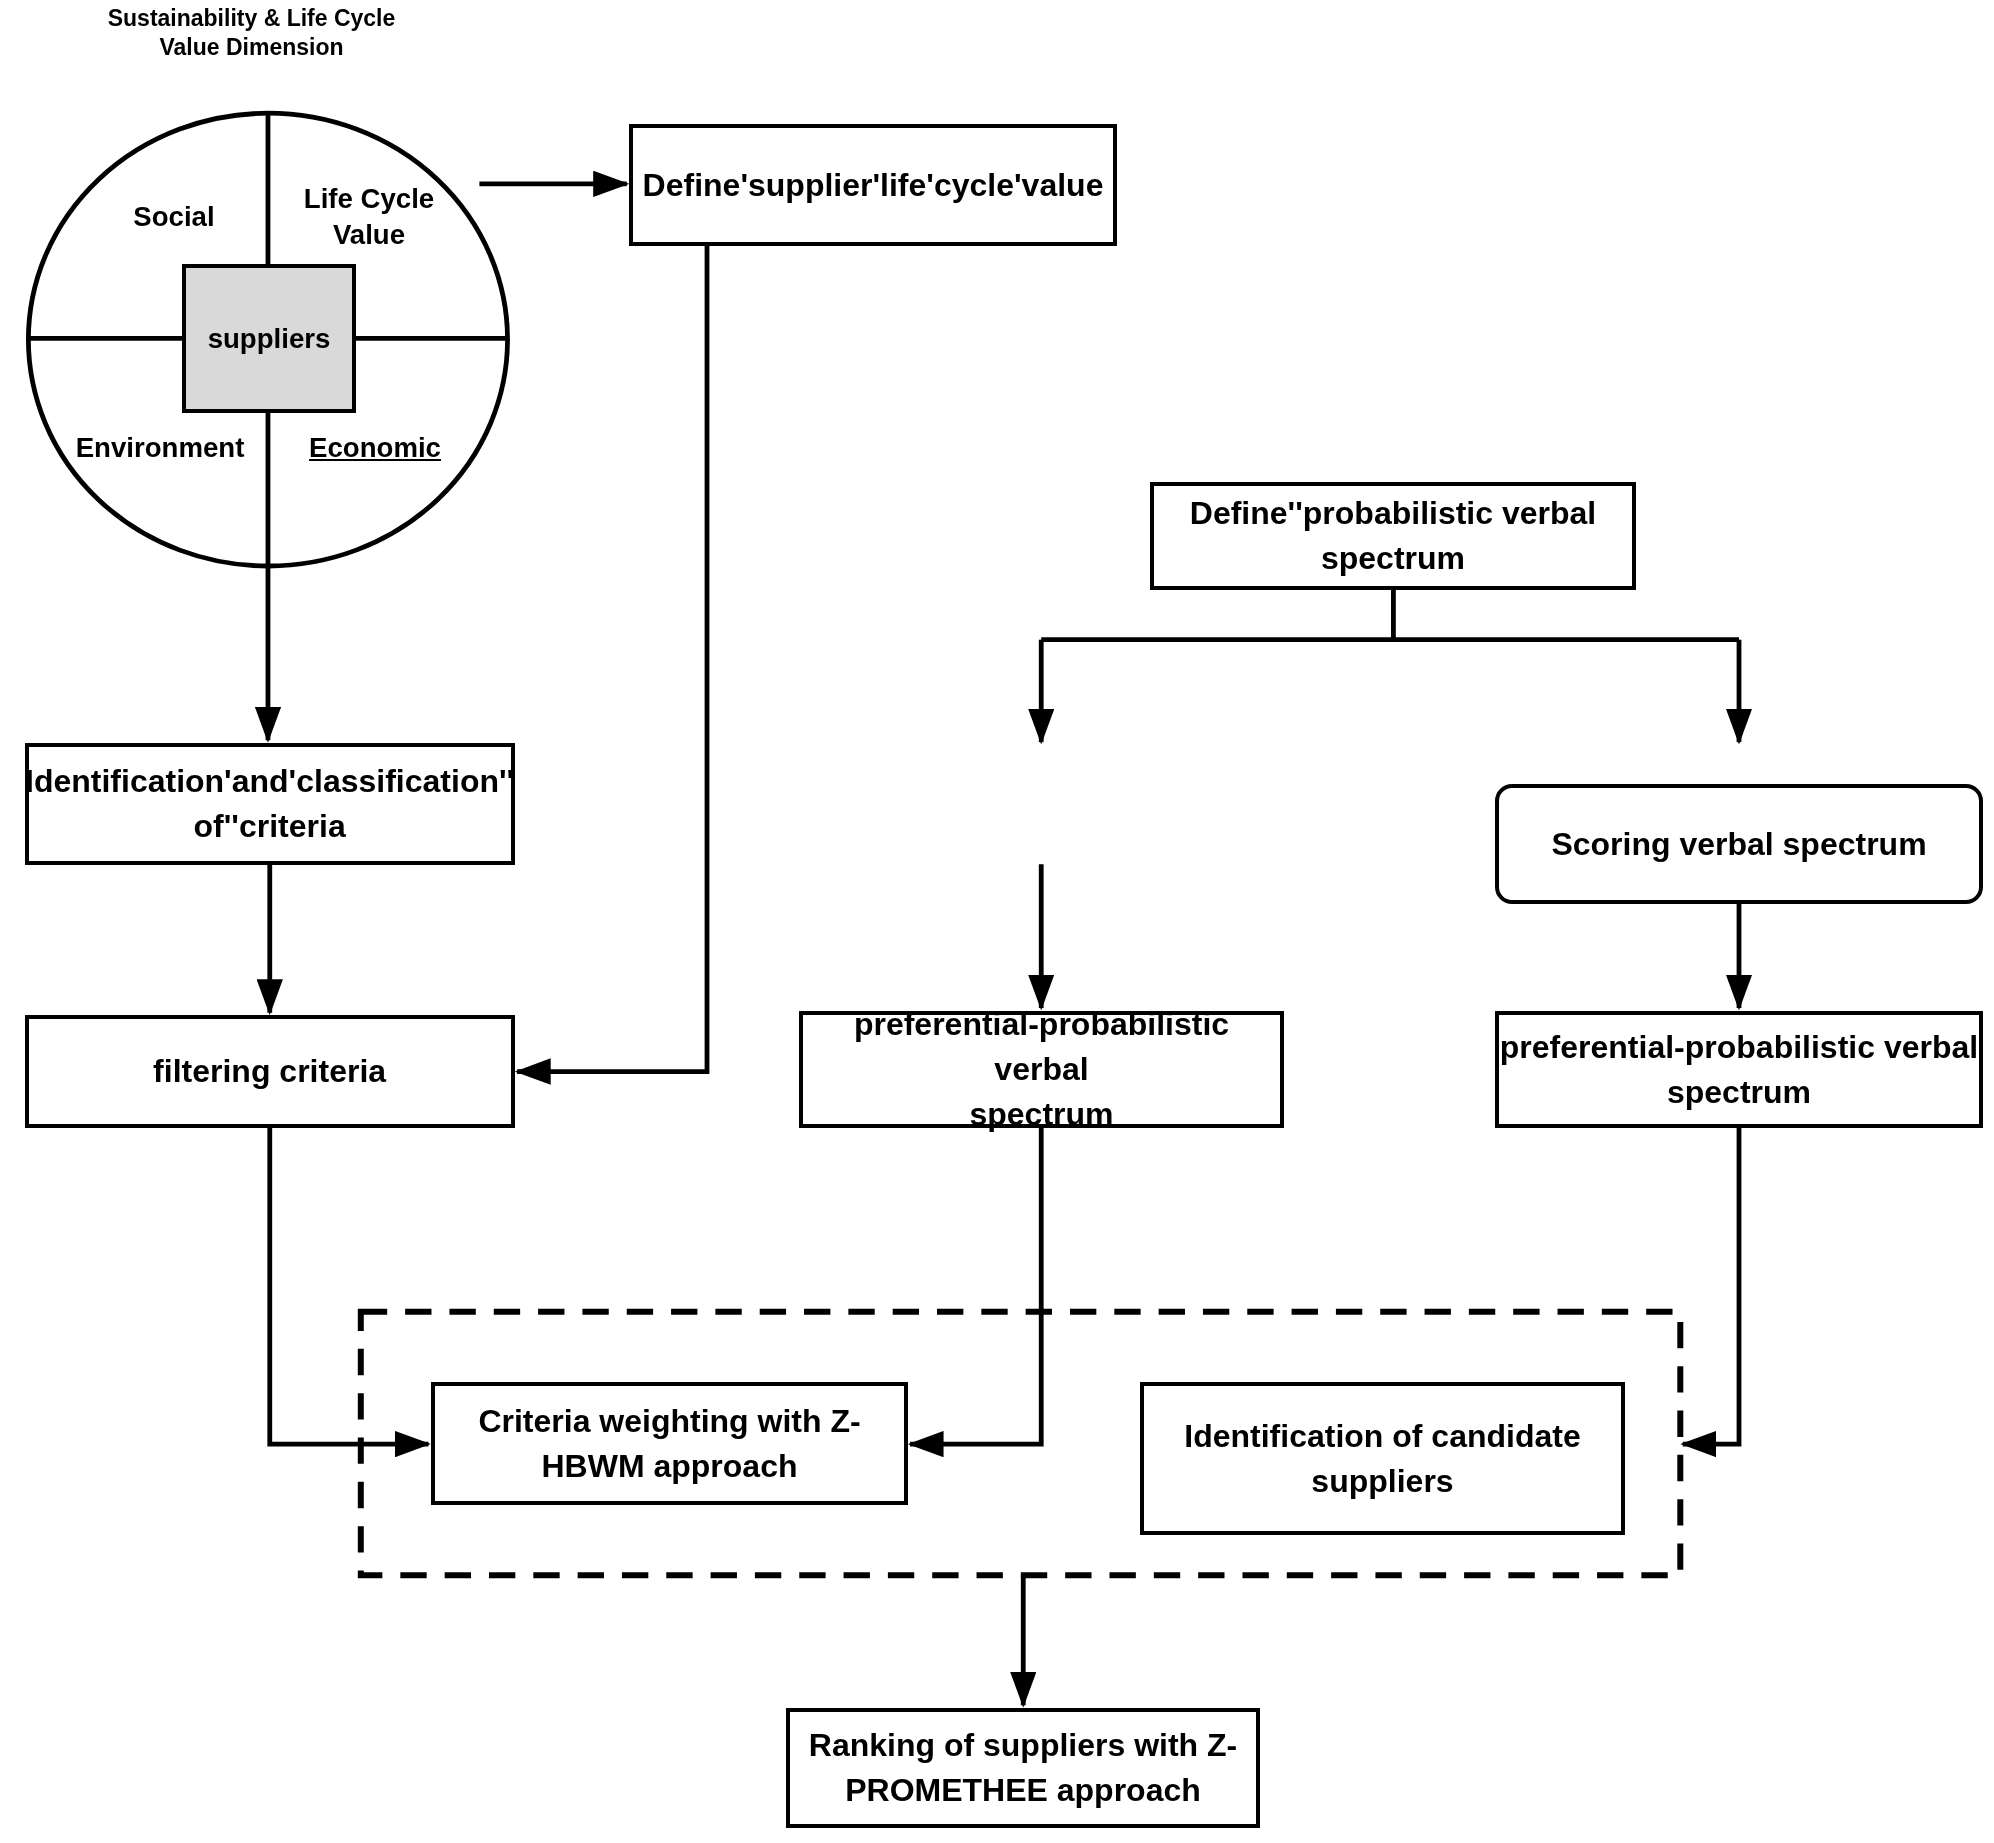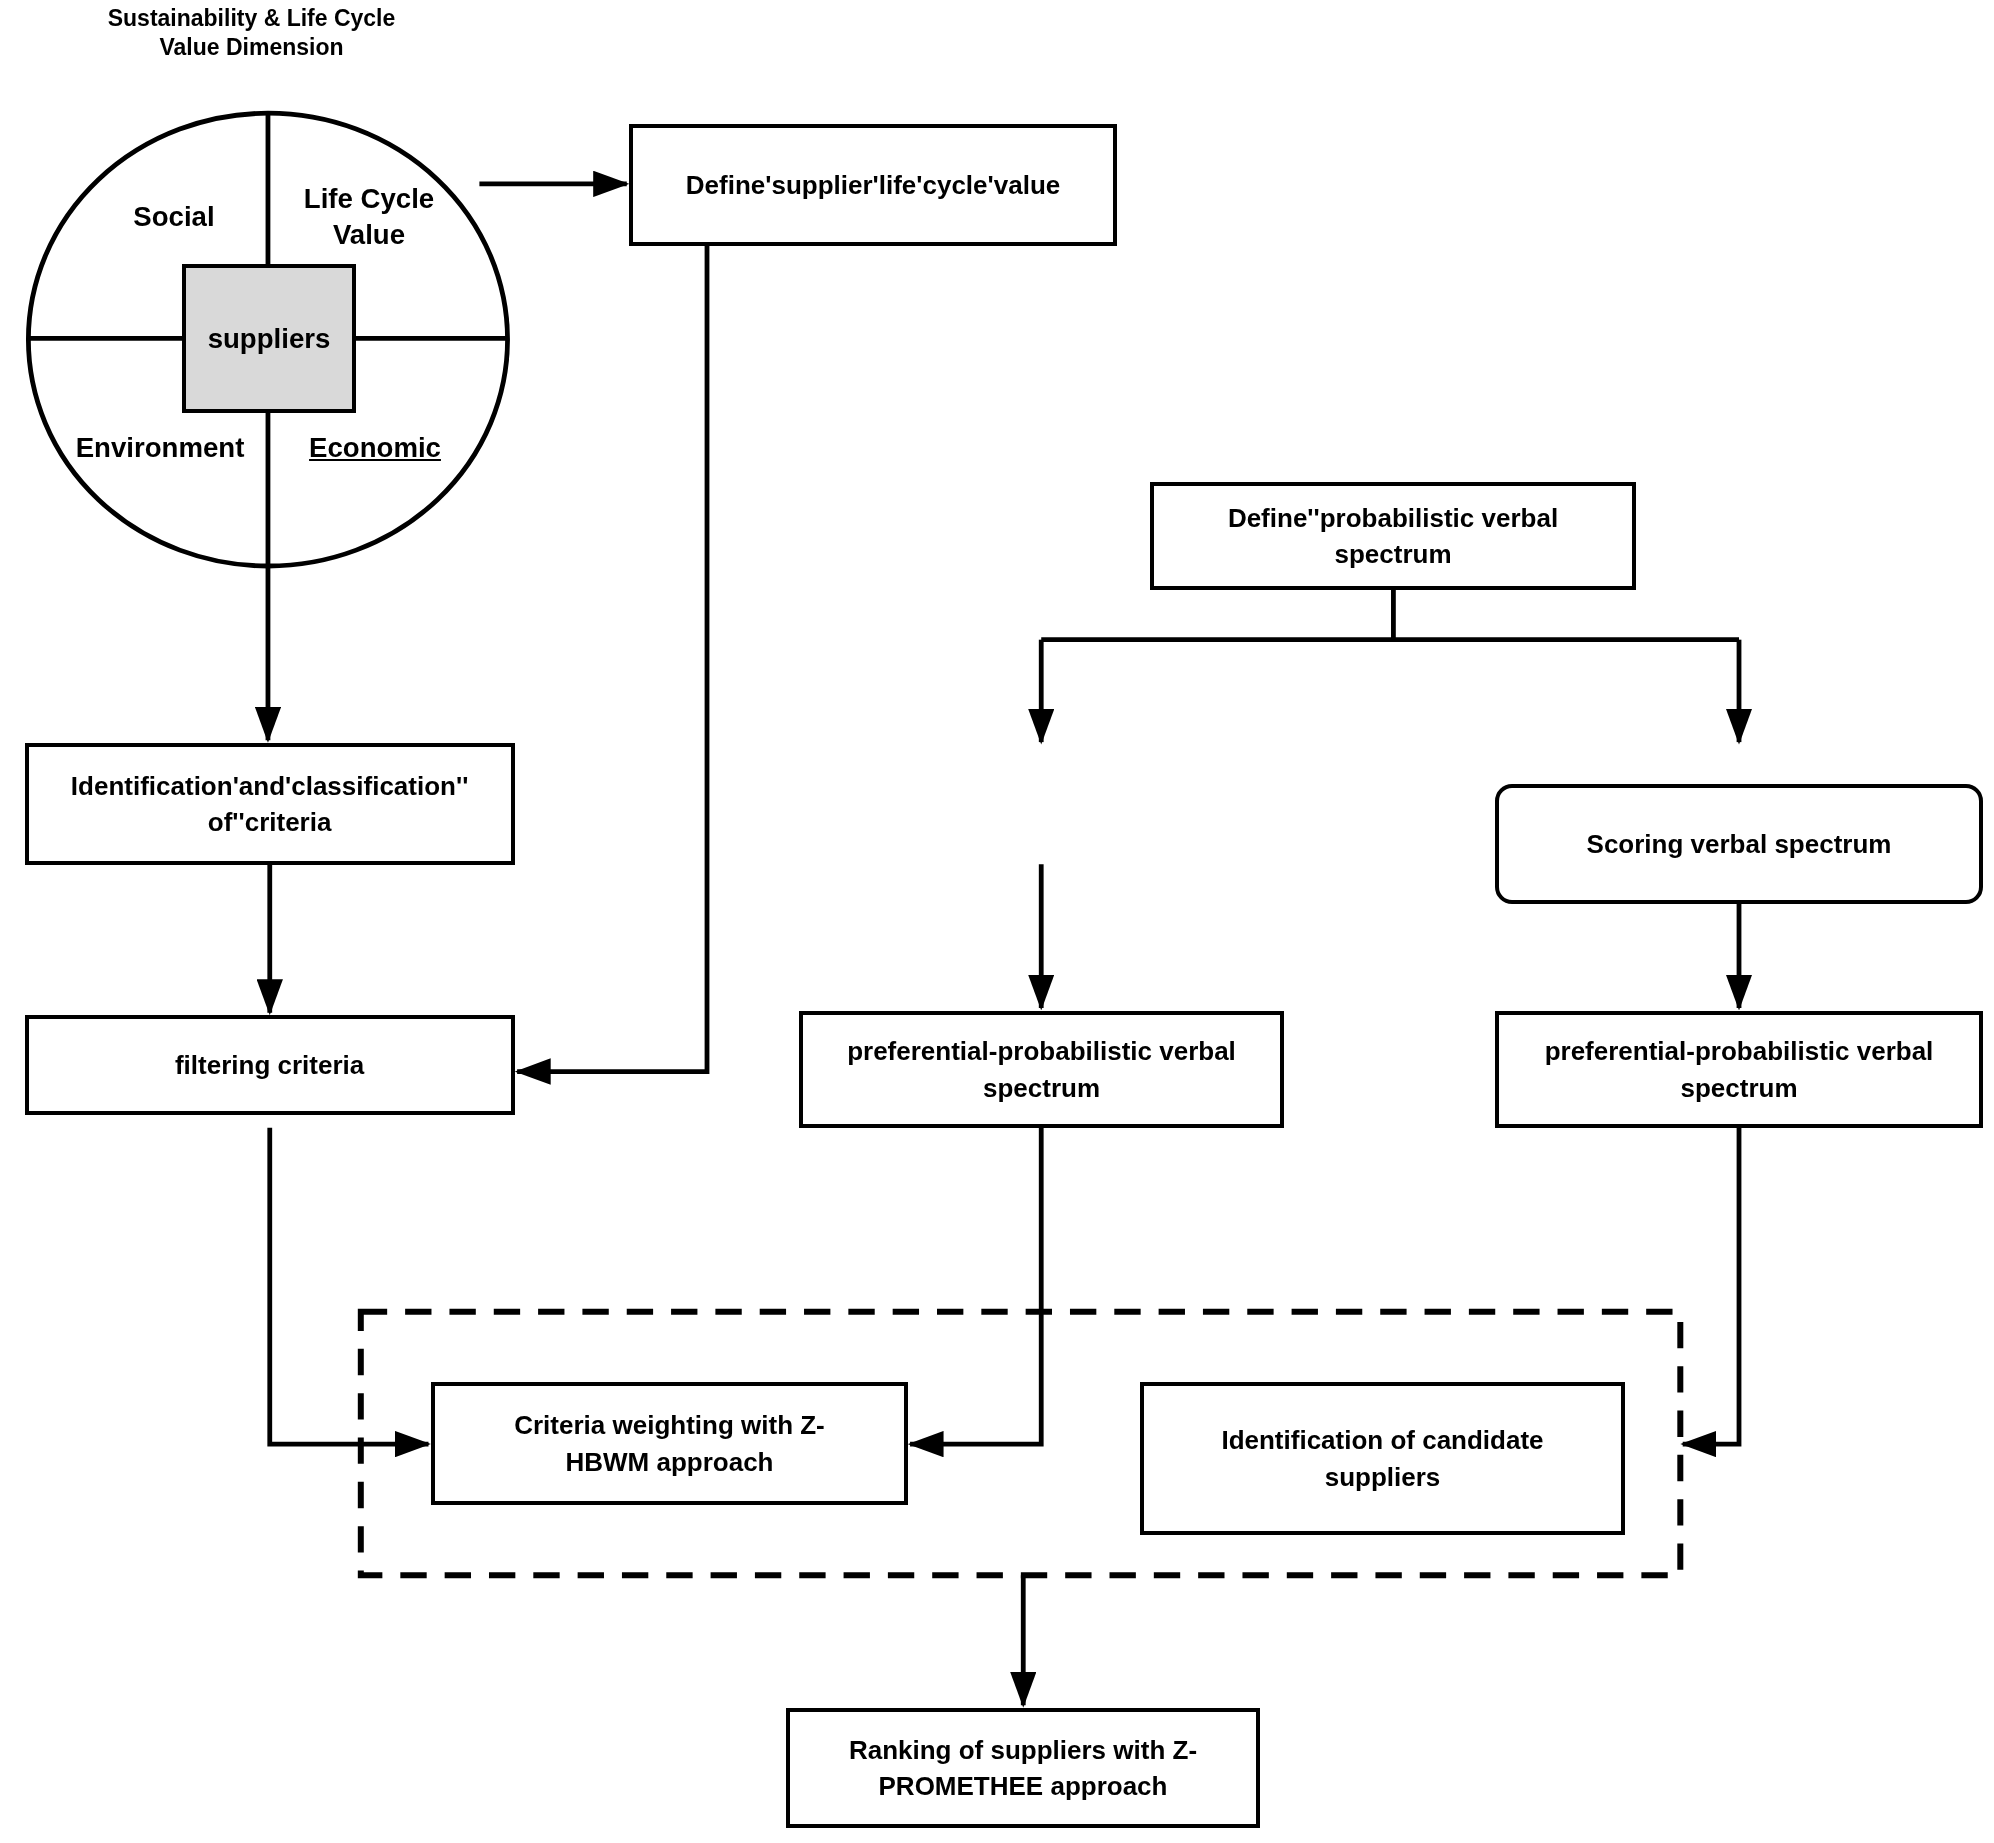--- a/index.html
+++ b/index.html
@@ -13,21 +13,21 @@
     overflow:hidden;
   }
   #connectors{position:absolute;left:0;top:0;width:1995px;height:1843px;}
   .node{
     position:absolute;
     box-sizing:border-box;
     background:#ffffff;
     border:4.8px solid #000;
     display:flex;align-items:center;justify-content:center;
     text-align:center;
-    font-size:26px;line-height:1.4;
+    font-size:32px;line-height:1.4;
     white-space:pre-line;
   }
   .freetext{
     position:absolute;
     text-align:center;
     white-space:pre-line;
     font-size:27.6px;line-height:1.3;
   }
   #title{font-size:23px;line-height:1.3;}
   #suppliers-box{
@@ -36,21 +36,21 @@
     background:#d9d9d9;border:4.2px solid #000;
     display:flex;align-items:center;justify-content:center;
     font-size:27.6px;
   }
   
   #n-define-lifecycle{left:629px;top:124px;width:488px;height:122px;}
   #n-define-prob{left:1150px;top:482px;width:486px;height:108px;}
   #n-ident-criteria{left:24.6px;top:743px;width:490px;height:122px;}
   #n-pref-verbal{left:799px;top:745px;width:485px;height:120px;}
   #n-scoring-verbal{left:1495px;top:784px;width:488px;height:120px;border-radius:17px;}
-  #n-filtering{left:24.6px;top:1015px;width:490px;height:100px;}
+  #n-filtering{left:24.6px;top:1015px;width:490px;height:113px;}
   #n-prefprob-left{left:799px;top:1011px;width:485px;height:117px;}
   #n-prefprob-right{left:1495px;top:1011px;width:488px;height:117px;}
   #n-criteria-weighting{left:431px;top:1382px;width:477px;height:123px;}
   #n-candidate{left:1140px;top:1382px;width:485px;height:153px;}
   #n-ranking{left:786px;top:1708px;width:474px;height:120px;}
   #title{left:12px;top:3.6px;width:479px;}
   #lbl-social{left:84px;top:199px;width:180px;}
   #lbl-lifecycle{left:279px;top:181px;width:180px;}
   #lbl-environment{left:28px;top:430px;width:264px;}
   #lbl-economic{left:285px;top:430px;width:180px;text-decoration:underline;}

